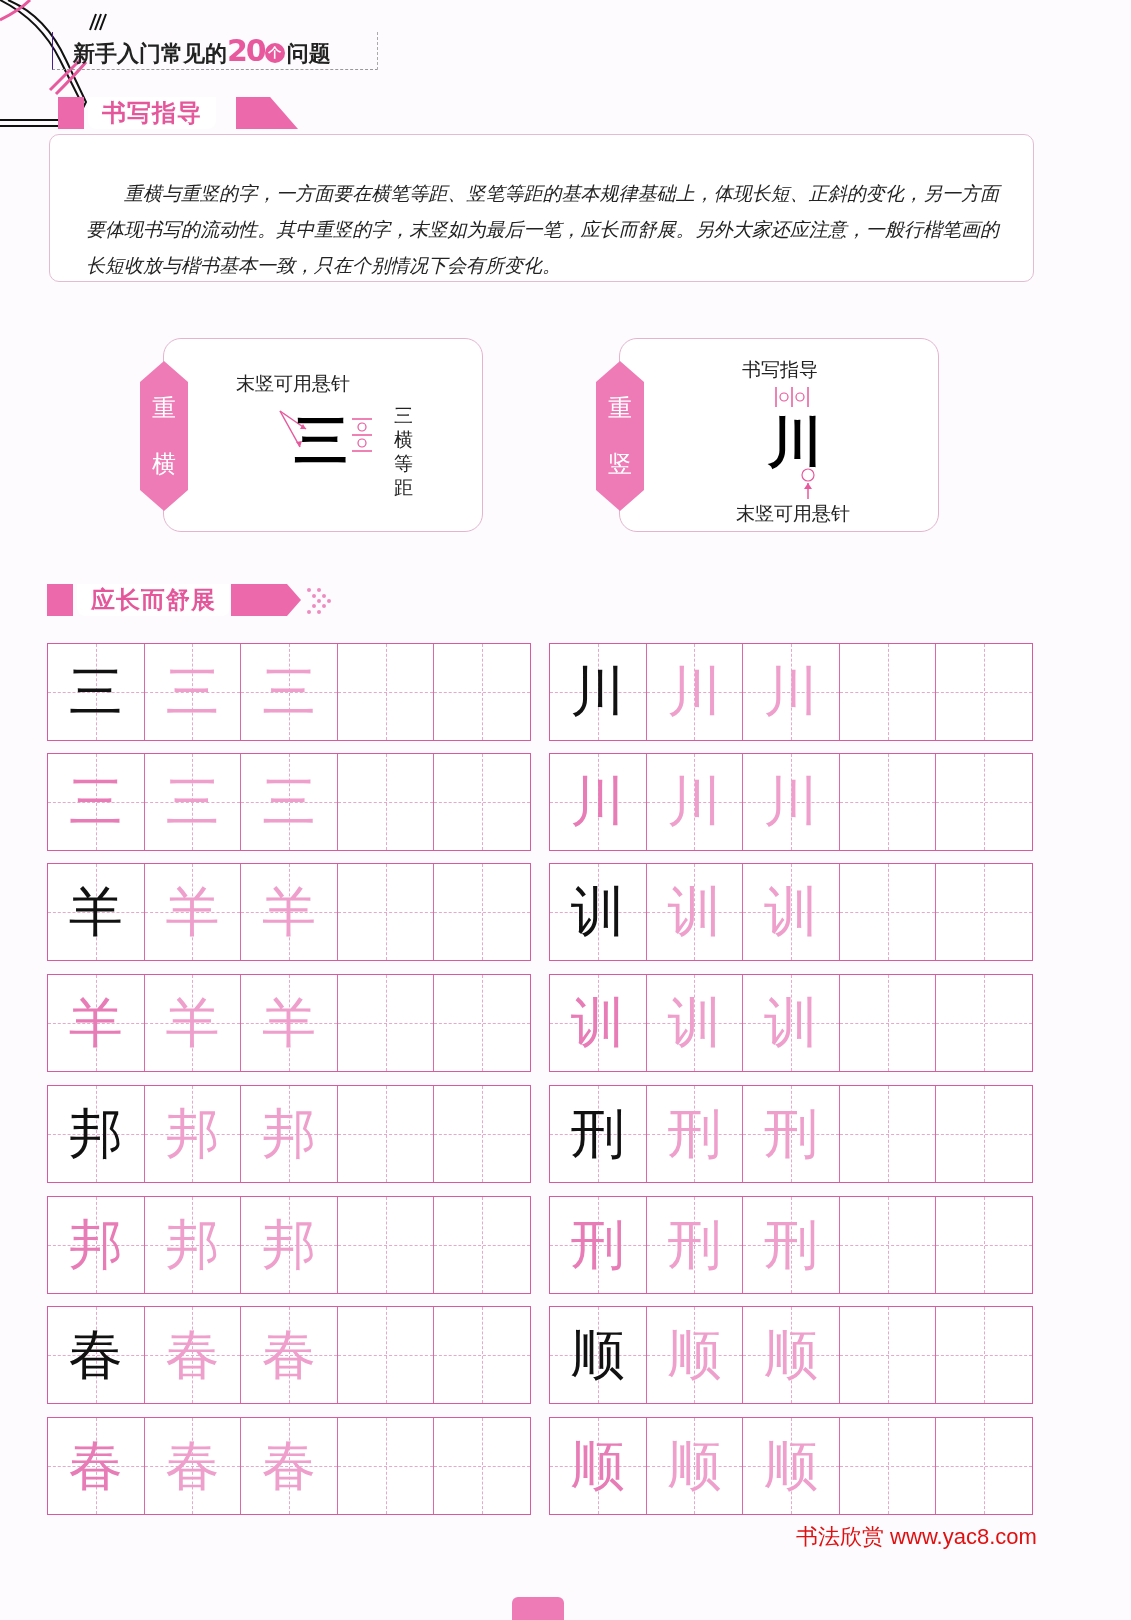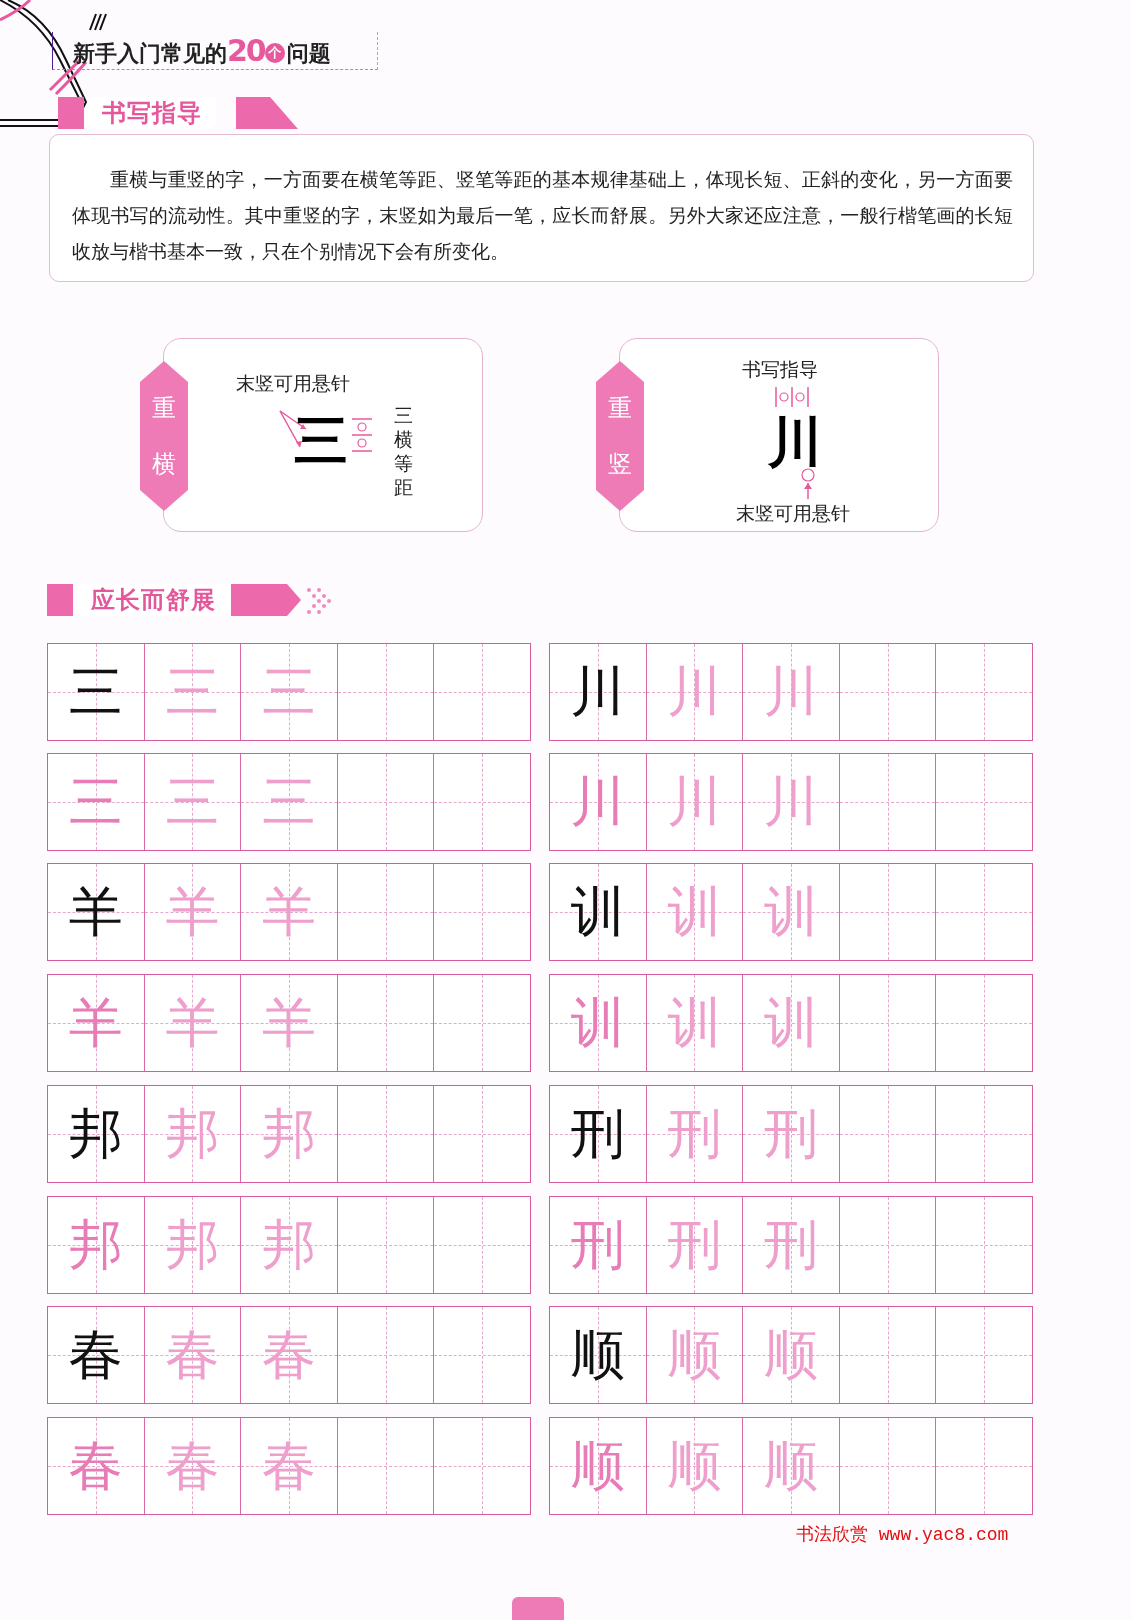--- a/index.html
+++ b/index.html
@@ -35,21 +35,21 @@
     border-radius:0 0 8px 8px; letter-spacing:1px;
   }
   .banner .tail { position:absolute; top:0; height:32px; background:#ec6aab; }
   
   .guide-box {
     position:absolute; left:49px; top:134px; width:985px; height:148px;
     border:1px solid #e4bcd2; border-radius:10px; background:#fff; box-sizing:border-box;
     padding:22px 16px 0 18px;
     font-size:19px; line-height:36px; color:#222; text-align:justify;
   }
-  .guide-box p { margin:4px; text-indent:2em; }
+  .guide-box p { margin:18px; text-indent:2em;font-style:italic; }
   
   .card {
     position:absolute; top:338px; width:320px; height:194px;
     border:1.5px solid #e4b4cf; border-radius:18px; background:#fff; box-sizing:border-box;
   }
   .hex {
     position:absolute; left:-24px; top:22px; width:48px; height:150px;
     background:#ee7ab6;
     clip-path:polygon(50% 0,100% 14%,100% 86%,50% 100%,0 86%,0 14%);
     color:#fff; font-size:24px; display:flex; flex-direction:column;
@@ -75,22 +75,22 @@
     content:""; position:absolute; top:50%; left:0; right:0; border-top:1.5px dashed #e6a8cb;
   }
   .ch {
     position:relative; z-index:1; font-size:54px; line-height:1;
     font-family:"DejaVu Serif", serif;
   }
   .ch.solid { color:#111; }
   .ch.trace { color:#ee9fcc; }
   .ch.trace-dark { color:#e77cb6; }
   .watermark {
-    position:absolute; left:796px; top:1522px; color:#e01010; font-size:18px;
-    font-family:Liberation Mono, monospace; white-space:nowrap;
+    position:absolute; left:796px; top:1522px; color:#e01010; font-size:22px;
+    font-family:Liberation Sans, sans-serif; white-space:nowrap;
   }
   .page-tab { position:absolute; left:512px; top:1597px; width:52px; height:23px; background:#ee7ab6; border-radius:6px 6px 0 0; }
 </style>
 </head>
 <body>
 
 <svg class="deco-svg" width="140" height="130">
   <path d="M0 120 L70 120 L80 100 L60 60 Q40 20 0 0" fill="none" stroke="#111" stroke-width="2"></path>
   <path d="M0 126 L74 126 L86 102 L66 60 Q46 16 8 0" fill="none" stroke="#111" stroke-width="2"></path>
   <path d="M50 90 Q70 70 80 60" stroke="#e8589d" stroke-width="3" fill="none"></path>

